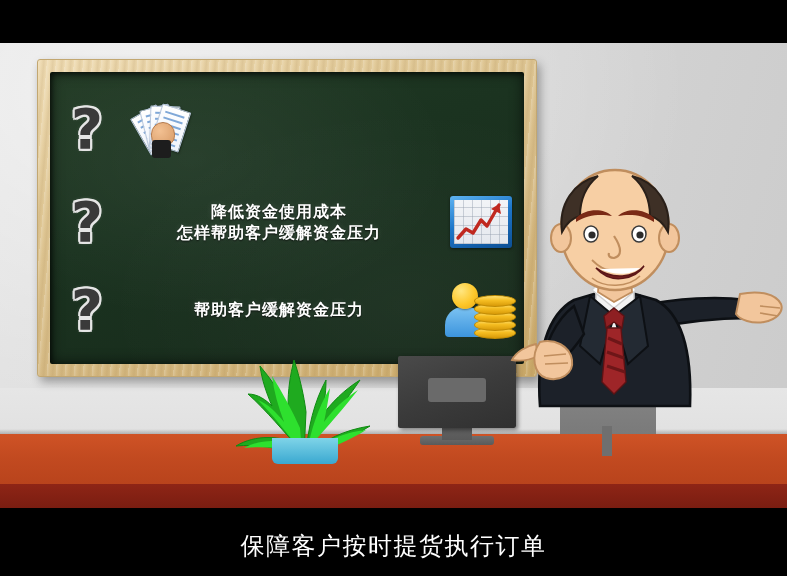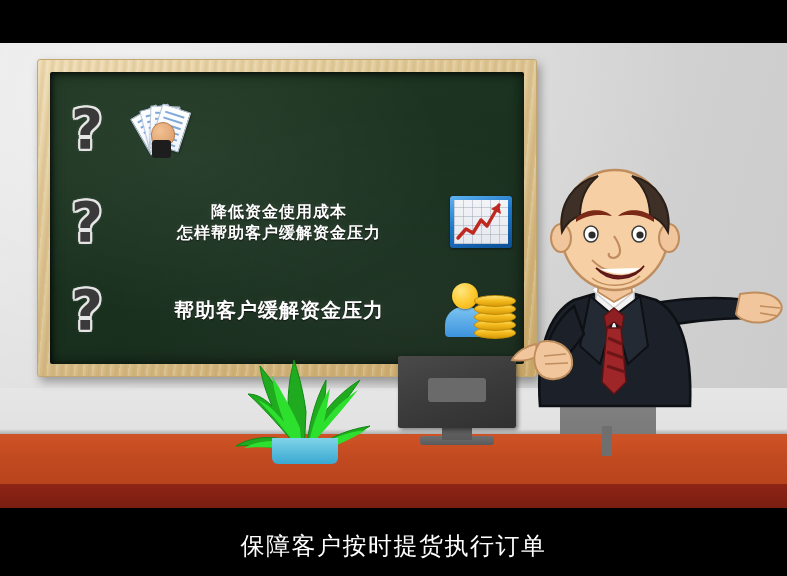--- a/index.html
+++ b/index.html
@@ -112,21 +112,21 @@
     text-align:center;
     color:#ffffff;
     font-weight:bold;
     letter-spacing:1px;
     line-height:1.32;
     text-shadow:0 1px 2px rgba(0,0,0,.75), 0 0 6px rgba(255,255,255,.12);
     padding-right:4px;
   }
   .row1 .row-text { font-size:24px; letter-spacing:2px; }
   .row2 .row-text { font-size:16px; }
-  .row3 .row-text { font-size:20px; }
+  .row3 .row-text { font-size:16px; }
   .row-text .ln { display:block; white-space:nowrap; }
 
   .row-icon { width:86px; flex:0 0 86px; display:flex; align-items:center; justify-content:center; }
 
   
   .docs-icon { position:relative; width:72px; height:58px; }
   .docs-icon .sheet {
     position:absolute; left:18px; top:6px; width:30px; height:42px;
     background:linear-gradient(180deg,#ffffff 0%,#eef3fb 100%);
     border:1px solid #b9c8dd;

